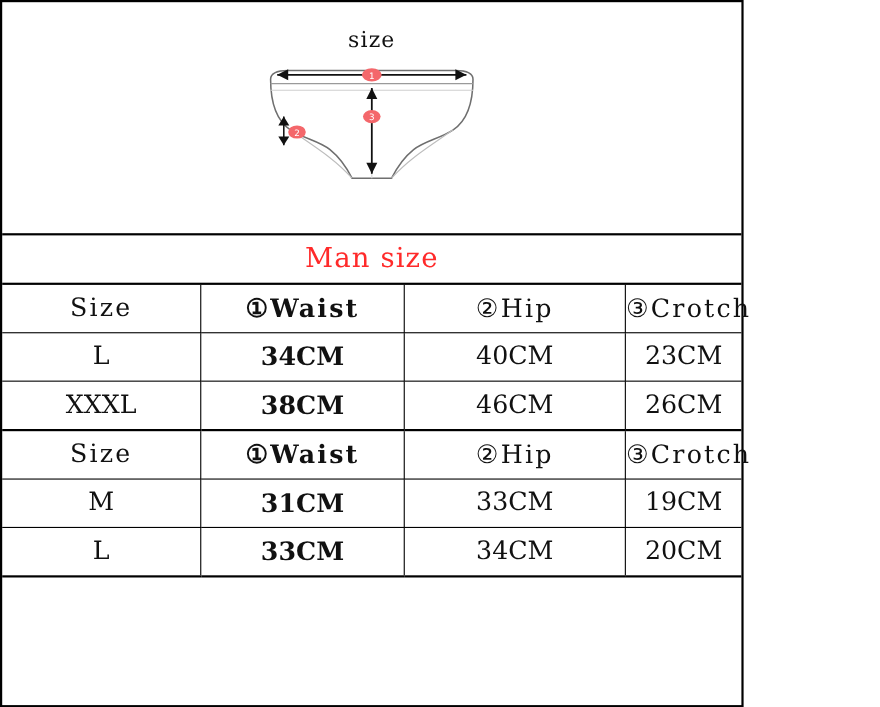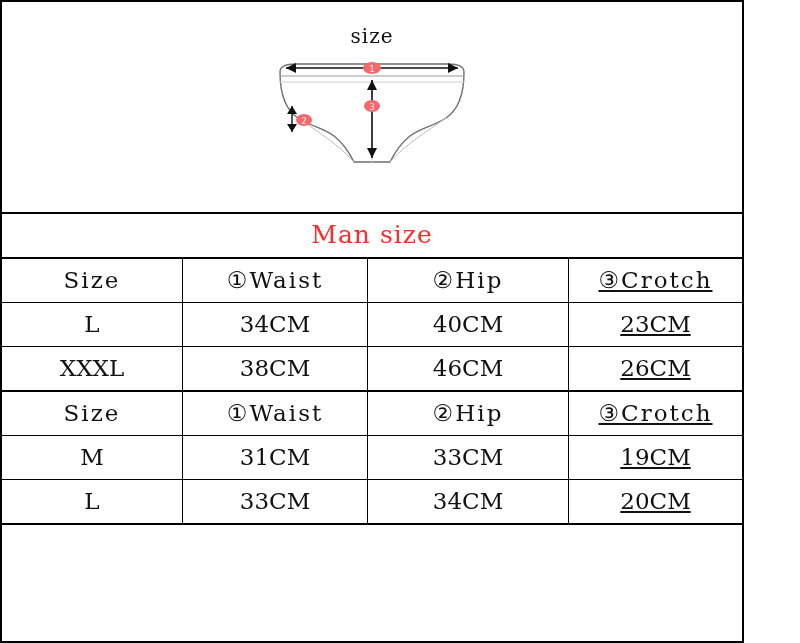--- a/index.html
+++ b/index.html
@@ -9,21 +9,21 @@
   }
   body {
     width: 800px;
     height: 643px;
     font-family: "DejaVu Serif", serif;
     color: #000000;
     overflow: hidden;
   }
   .page {
     position: relative;
-    width: 744px;
+    width: 676px;
     height: 643px;
     box-sizing: border-box;
     border: 2px solid #000;
     background: #fff;
   }
 
   
   .diagram-area {
     position: relative;
     height: 212px;
@@ -69,27 +69,26 @@
     border-left: none;
     border-top: none;
     text-align: center;
     font-size: 23px;
     padding: 4px 0 5px;
     height: 34px;
     color: #111;
   }
   table.size-table td:last-child {
     border-right: none;
-    text-decoration: underline;
   }
   table.size-table tr:last-child td {
     border-bottom: 2px solid #000;
   }
   table.size-table td.col0 { width: 180px; }
-  table.size-table td.col1 { width: 184px; }
+  table.size-table td.col1 { width: 184px; font-weight: bold; }
   table.size-table td.col2 { width: 200px; }
   .head-cell {
     letter-spacing: 2px;
   }
 </style>
 </head>
 <body>
 
 <div class="page">
 

